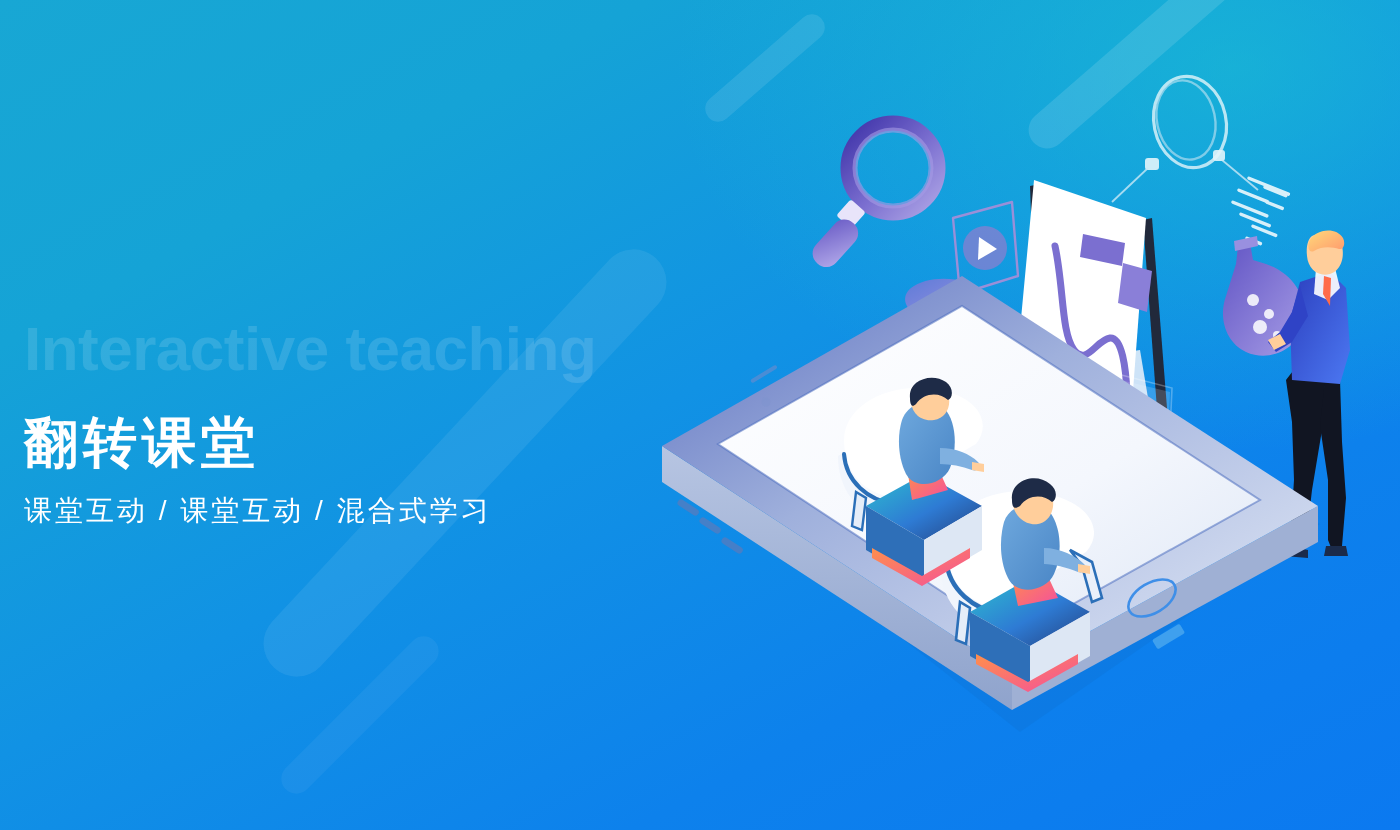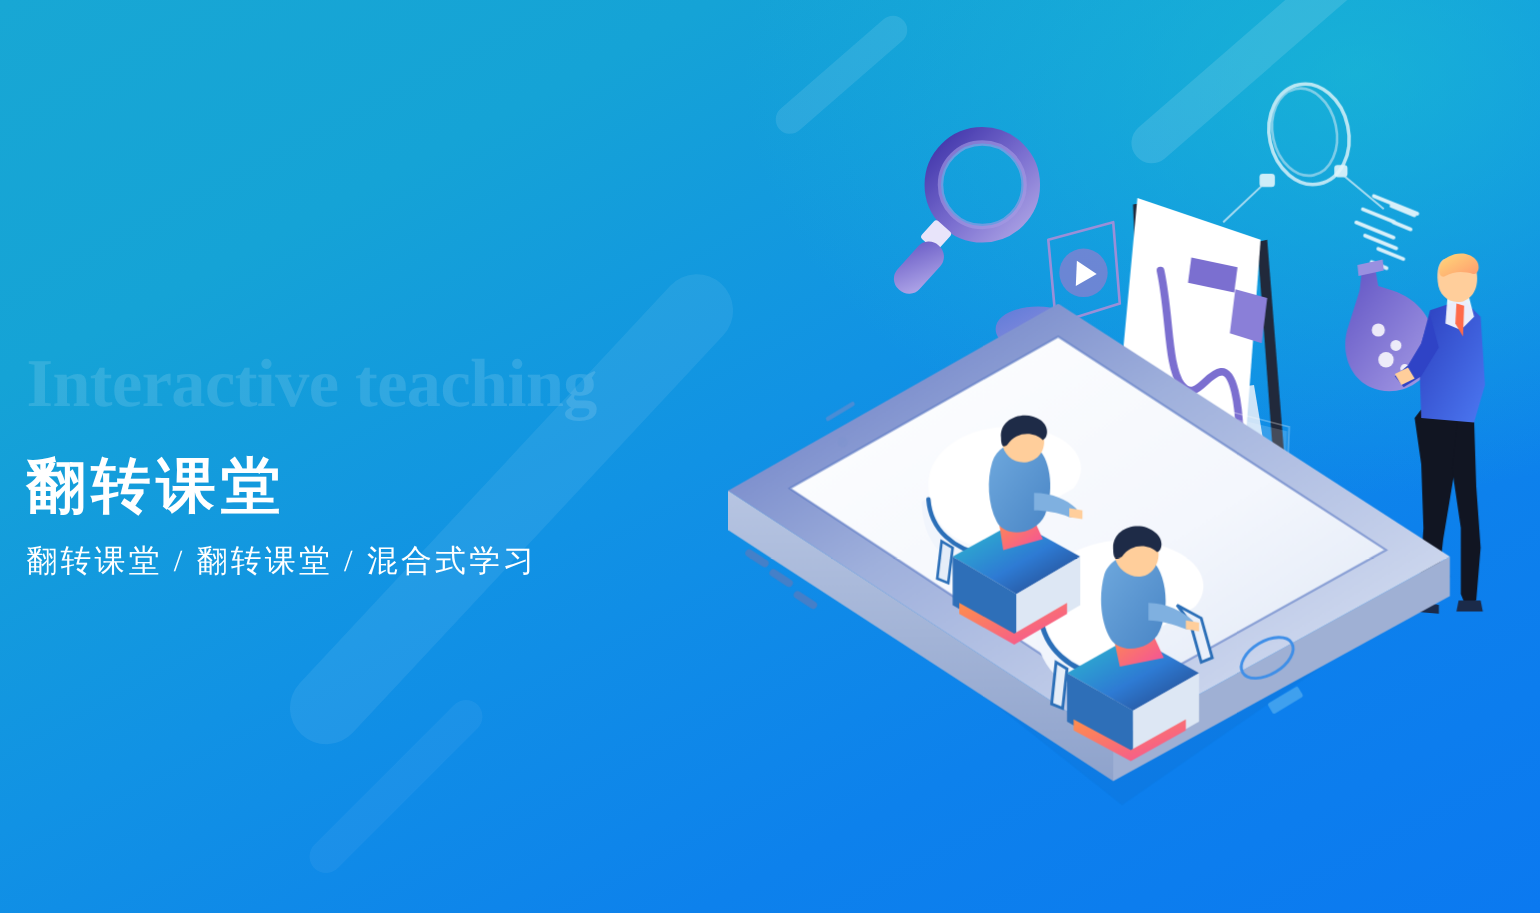--- a/index.html
+++ b/index.html
@@ -6,21 +6,20 @@
   html,body{margin:0;padding:0;background:#0d7fe8;}
   body{font-family:"Liberation Sans","DejaVu Sans",sans-serif;}
 
   .banner{
     position:relative;
     width:1400px;height:830px;
     overflow:hidden;
     background:
       radial-gradient(ellipse 900px 620px at 88% 8%, rgba(28,200,205,.55) 0%, rgba(28,200,205,0) 62%),
       linear-gradient(152deg,#18a7d4 0%, #15a3d6 22%, #1192e4 48%, #0d81ec 74%, #0b79f0 100%);
-    font-family: Liberation Serif, serif;
   }
 
   
   .deco{position:absolute;border-radius:999px;background:rgba(255,255,255,.085);pointer-events:none;}
   .deco-big{
     width:950px;height:215px;left:-275px;top:-55px;
     transform:rotate(-40deg);transform-origin:left center;
     background:rgba(255,255,255,.075);
   }
   .deco-s1{width:150px;height:26px;left:690px;top:55px;transform:rotate(-41deg);background:rgba(255,255,255,.10);}
@@ -55,21 +54,21 @@
 
   <div class="deco deco-big"></div>
   <div class="deco deco-s1"></div>
   <div class="deco deco-s2"></div>
   <div class="deco deco-s3"></div>
   <div class="deco deco-s4"></div>
 
   <div class="copy">
     <div class="ghost-title">Interactive teaching</div>
     <h1 class="title-cn">翻转课堂</h1>
-    <p class="subtitle-cn">翻转课堂 / 翻转课堂 / 混合式学习</p>
+    <p class="subtitle-cn">课堂互动 / 课堂互动 / 混合式学习</p>
   </div>
 
   <div class="illus">
     <svg viewBox="0 0 760 780" xmlns="http://www.w3.org/2000/svg">
       <defs>
         <linearGradient id="gPurple" x1="0" y1="0" x2="1" y2="1">
           <stop offset="0%" stop-color="#3E32A8"></stop>
           <stop offset="55%" stop-color="#7B6FD0"></stop>
           <stop offset="100%" stop-color="#AFA6E6"></stop>
         </linearGradient>

